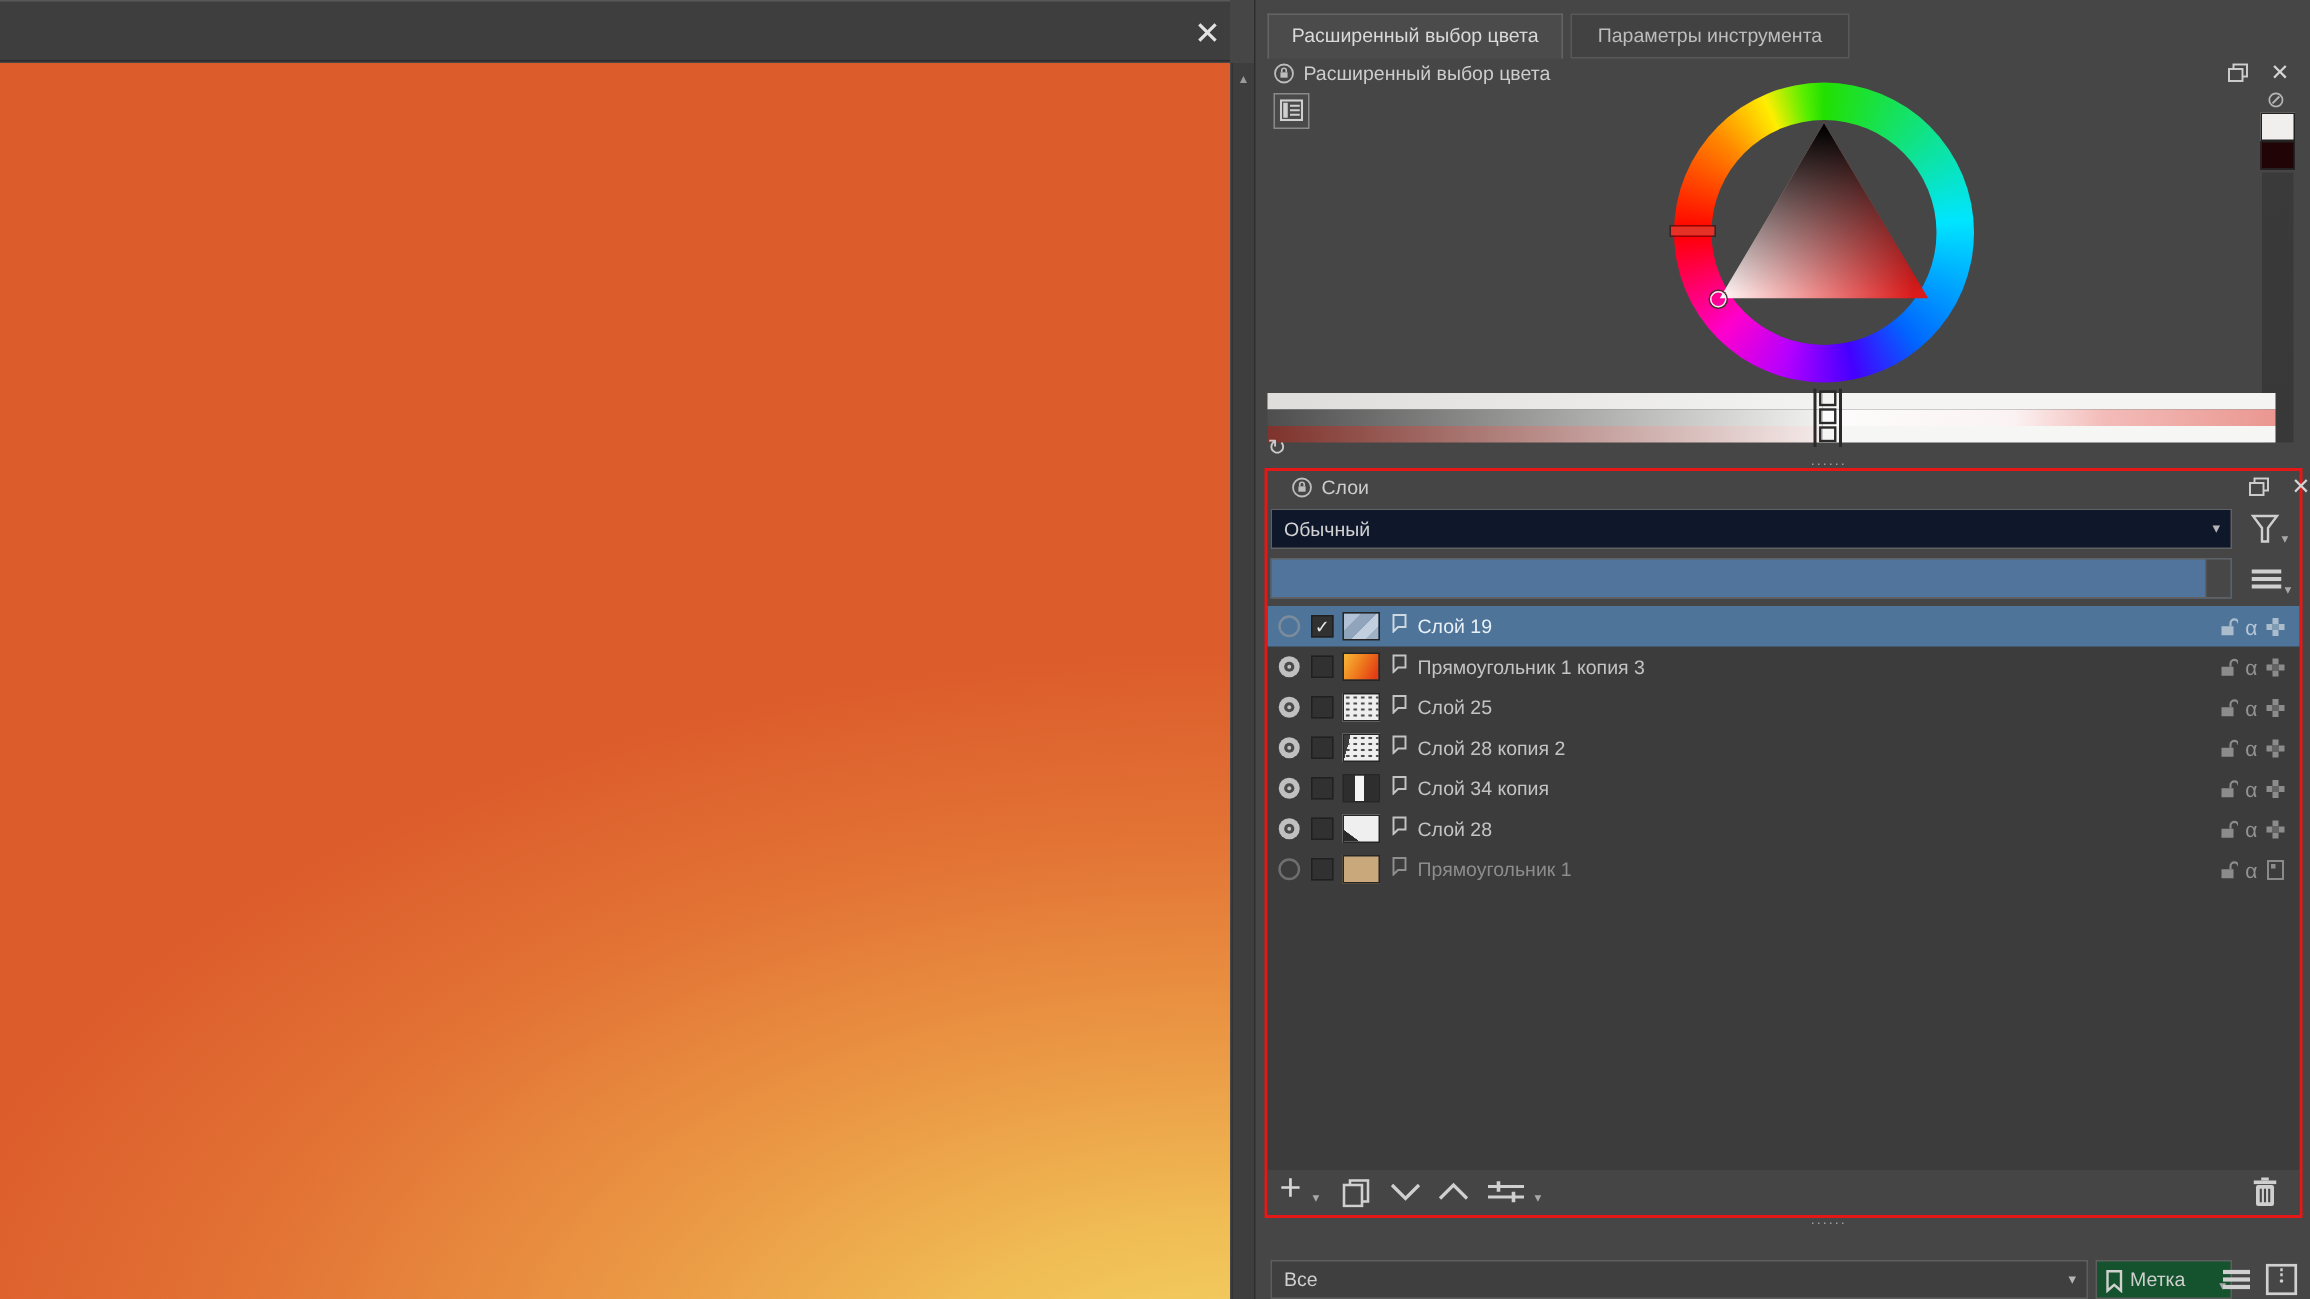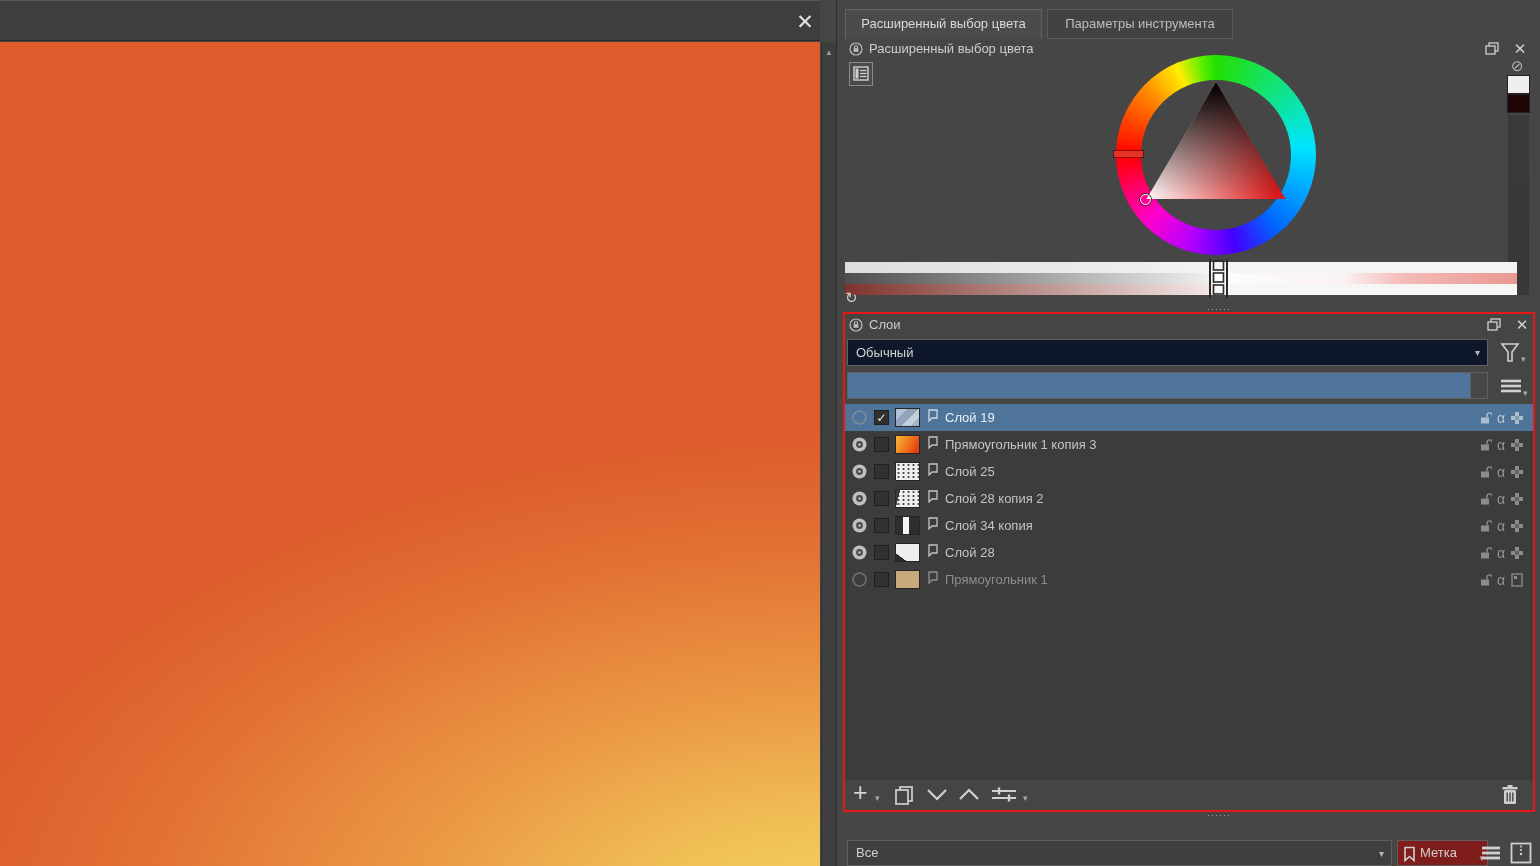--- a/index.html
+++ b/index.html
@@ -140,21 +140,21 @@
   #layer-toolbar { position:absolute; left:0; top:466px; width:688px; height:30px; background:#454545; }
   .tbtn { position:absolute; top:3px; }
   #tb-plus { left:8px; font-size:25px; font-weight:400; color:#d5d5d5; line-height:22px; top:1px; }
 
   
   #brush-header { top:822px; left:12px; width:400px; }
   #all-combo { position:absolute; left:10px; top:840px; width:545px; height:26px;
     background:#3f3f3f; border:1px solid #5e5e5e; color:#cfcfcf; font-size:13px;
     line-height:24px; padding-left:8px; }
   #tag-btn { position:absolute; left:560px; top:840px; width:91px; height:26px;
-    background:#7f1d1d; border:1px solid #5e5e5e; color:#cfcfcf; font-size:13px; }
+    background:#14532d; border:1px solid #5e5e5e; color:#cfcfcf; font-size:13px; }
   #tag-btn .tlabel { position:absolute; left:22px; top:4px; }
   #tag-btn svg { position:absolute; left:5px; top:5px; }
   #hamb2 { position:absolute; left:642px; top:841px; width:26px; height:25px; }
   #preset-btn { position:absolute; left:671px; top:840px; width:26px; height:26px; }
 </style>
 </head>
 <body>
 
 <div id="stage">
 
@@ -239,21 +239,21 @@
       </div>
     </div>
     <div id="refresh-btn">↻</div>
 
     <div class="splitdots" style="left:370px; top:306px;">······</div>
     <div class="splitdots" style="left:370px; top:812px;">······</div>
 
     <div id="layers-frame">
       <div class="inner">
 
-        <div class="dock-header" style="left:4px; top:3px; width:680px;text-decoration:underline;">
+        <div class="dock-header" style="left:16px; top:3px; width:680px;text-decoration:underline;">
           <span class="hdr-lock">
             <svg width="14" height="14" viewBox="0 0 14 14">
                 <circle cx="7" cy="7" r="6" fill="none" stroke="#bdbdbd" stroke-width="1.2"></circle>
                 <rect x="4.6" y="6.2" width="4.8" height="3.6" fill="#bdbdbd"></rect>
                 <path d="M5.5 6.2 v-1.2 a1.5 1.5 0 0 1 3 0 v1.2" fill="none" stroke="#bdbdbd" stroke-width="1.1"></path>
               </svg>
           </span>
           <span class="hdr-title">Слои</span>
           <span class="hdr-btn" style="left:638px; top:1px;">
             <svg width="14" height="13" viewBox="0 0 14 13">

